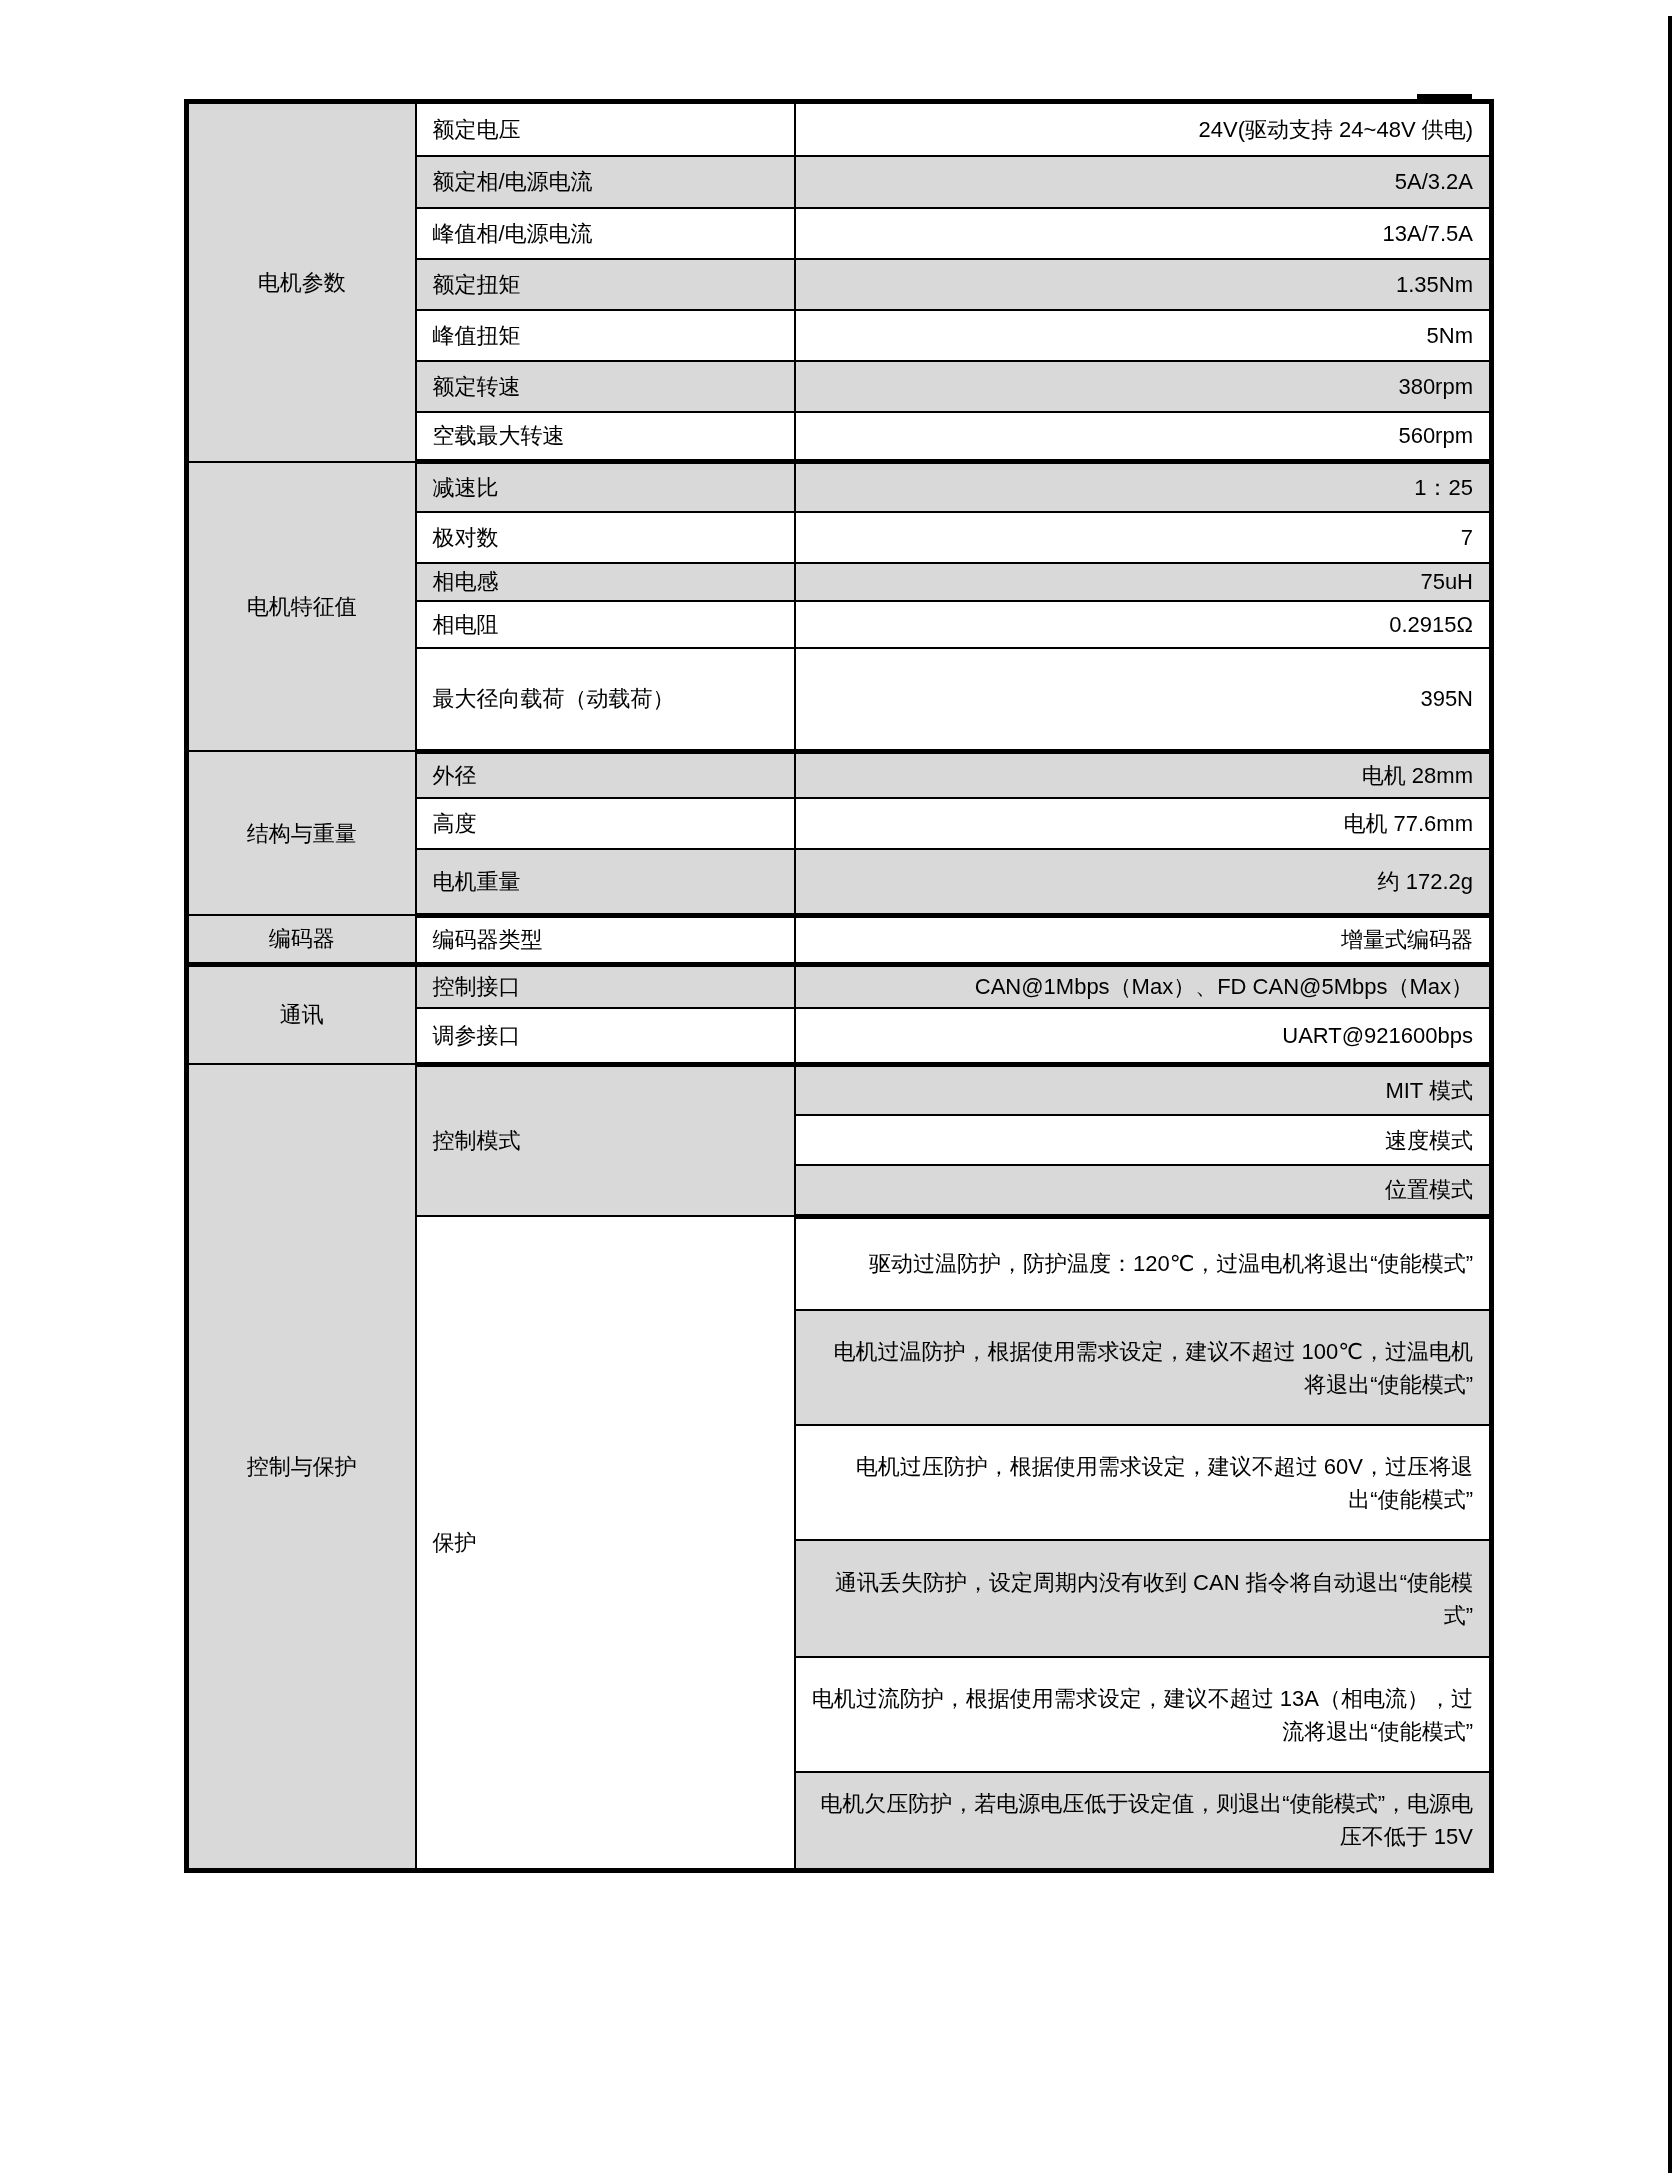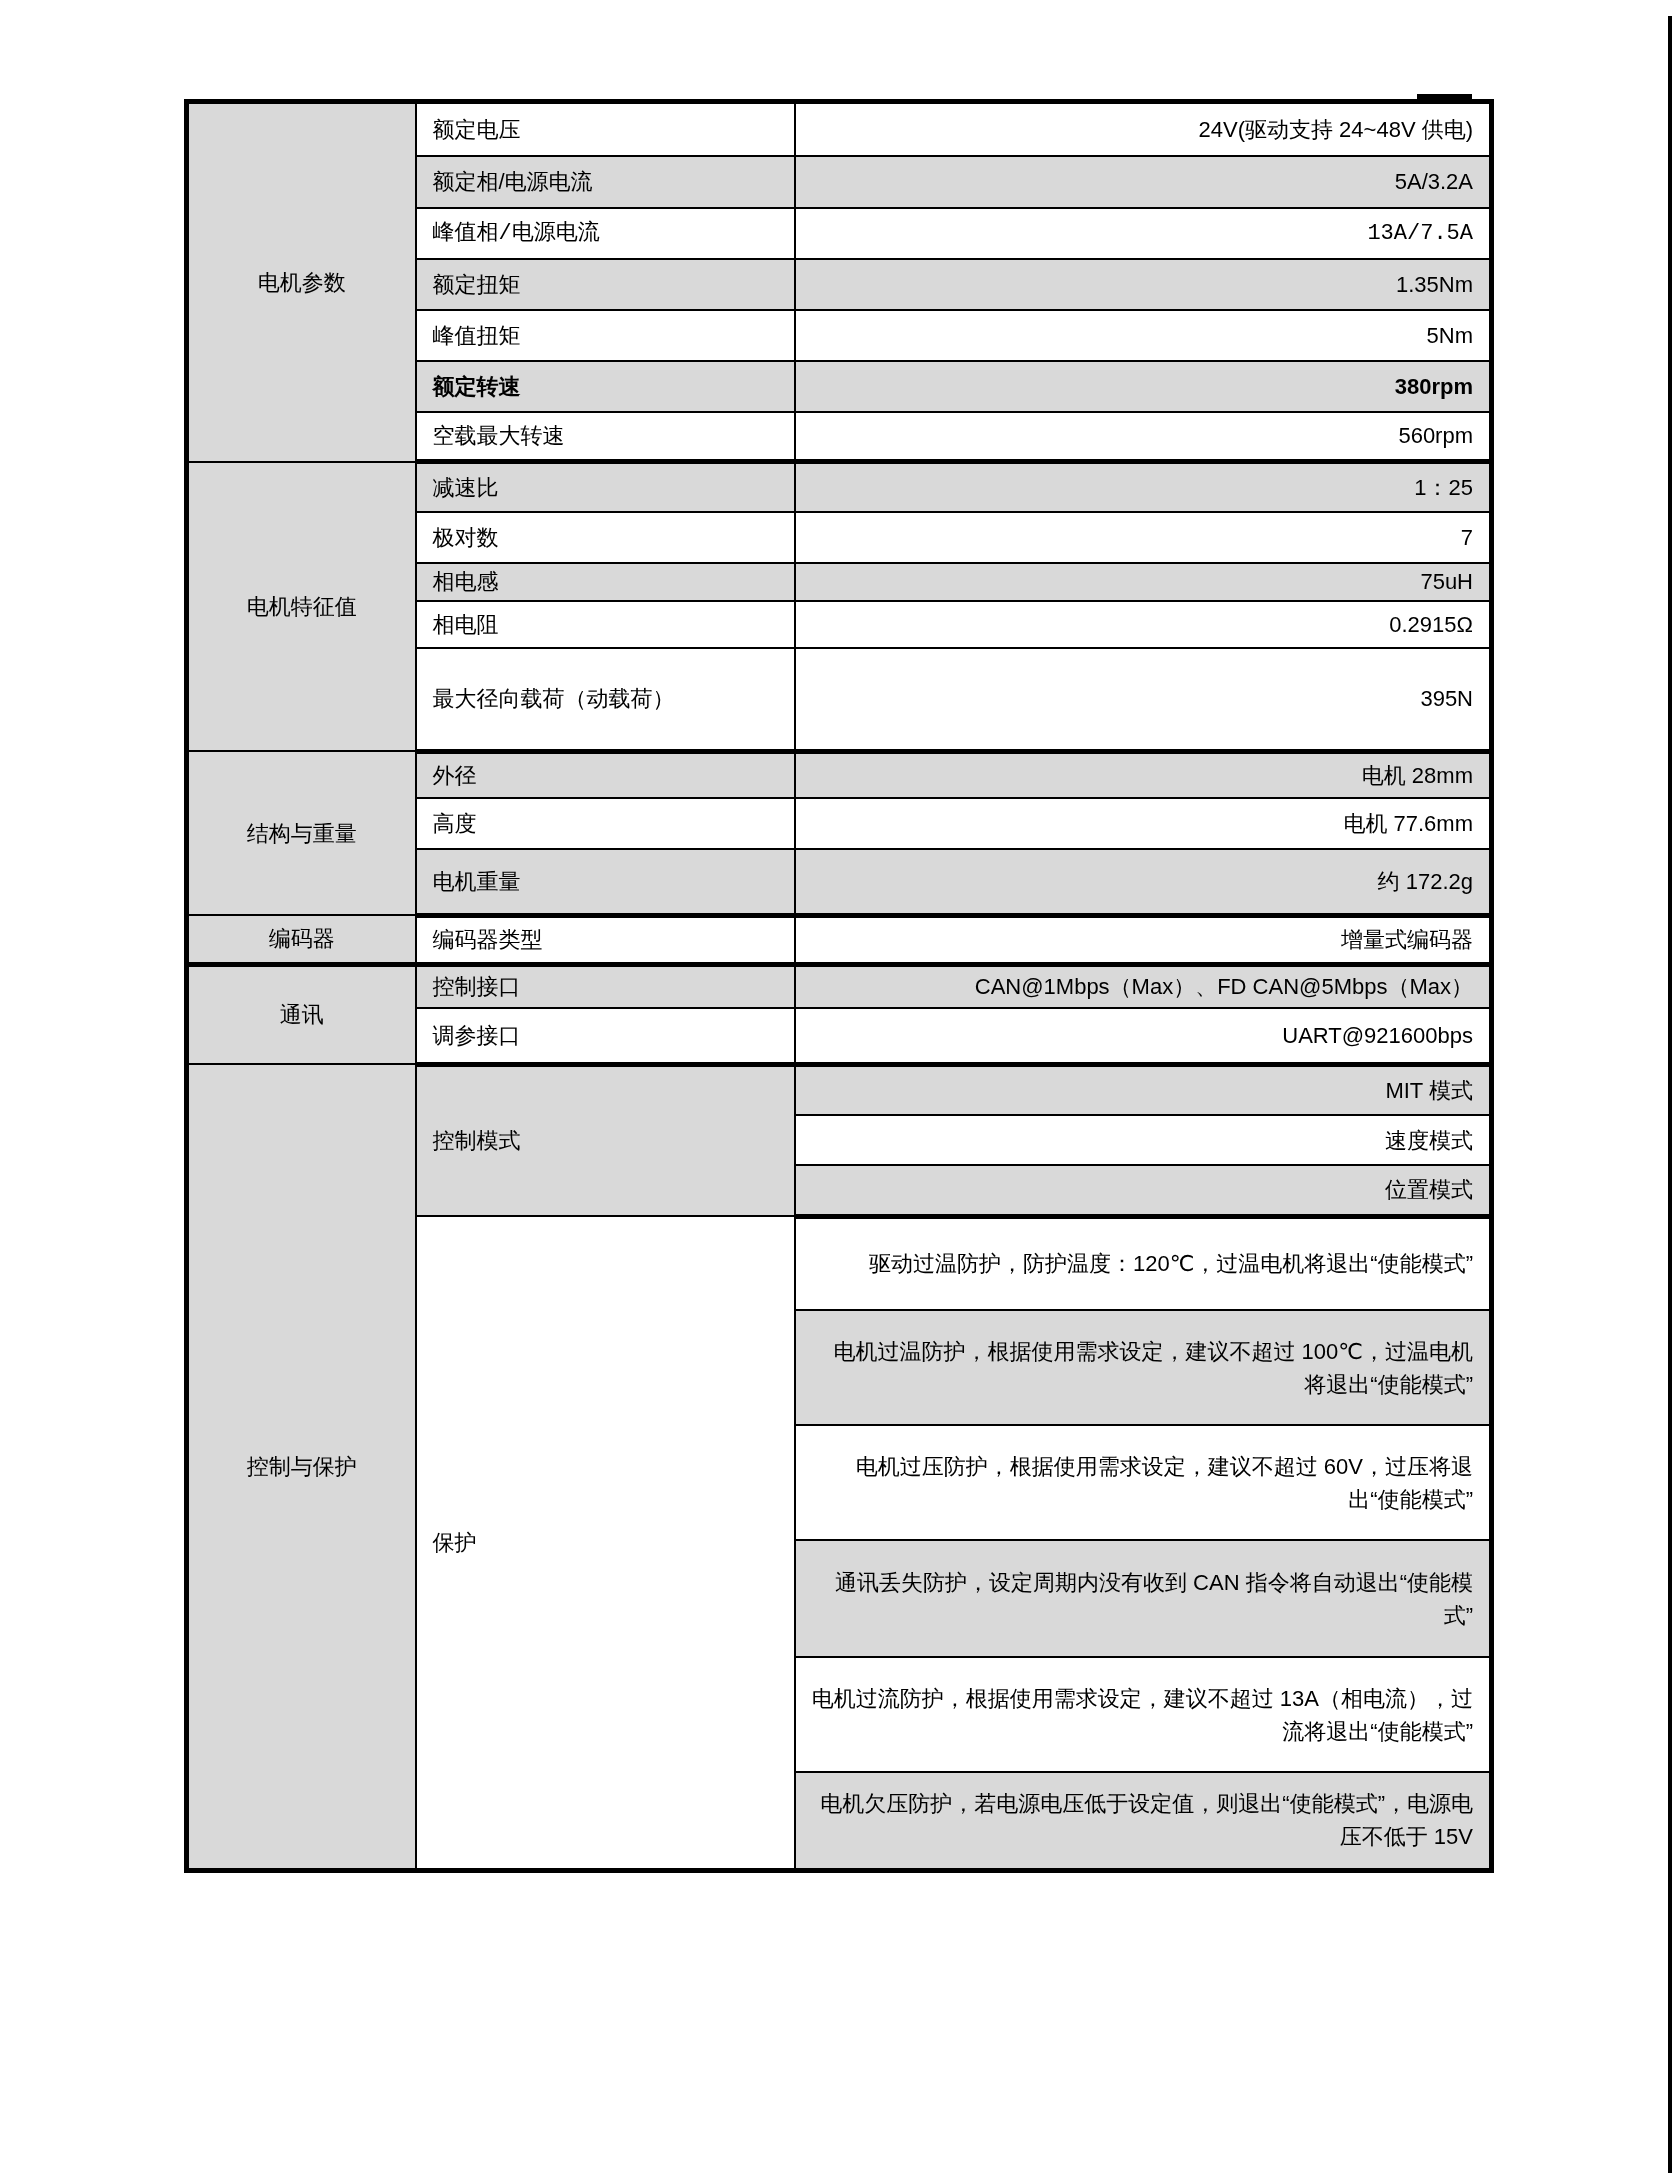--- a/index.html
+++ b/index.html
@@ -65,33 +65,33 @@
     <tbody>
         <tr style="height: 54px;">
           <td class="cat" rowspan="7">电机参数</td>
           <td class="param">额定电压</td>
           <td class="value">24V(驱动支持 24~48V 供电)</td>
         </tr>
         <tr style="height: 52px;">
           <td class="param shade">额定相/电源电流</td>
           <td class="value shade">5A/3.2A</td>
         </tr>
-        <tr style="height: 51px; font-family: Liberation Mono, monospace;">
+        <tr style="height: 51px;">
           <td class="param">峰值相/电源电流</td>
           <td class="value">13A/7.5A</td>
         </tr>
         <tr style="height: 51px;">
           <td class="param shade">额定扭矩</td>
           <td class="value shade">1.35Nm</td>
         </tr>
         <tr style="height: 51px;">
           <td class="param">峰值扭矩</td>
           <td class="value">5Nm</td>
         </tr>
-        <tr style="height: 51px; font-weight: bold;">
+        <tr style="height: 51px;">
           <td class="param shade">额定转速</td>
           <td class="value shade">380rpm</td>
         </tr>
         <tr class="sec-end" style="height: 50px;">
           <td class="param">空载最大转速</td>
           <td class="value">560rpm</td>
         </tr>
         <tr style="height: 50px;">
           <td class="cat" rowspan="5">电机特征值</td>
           <td class="param shade">减速比</td>

